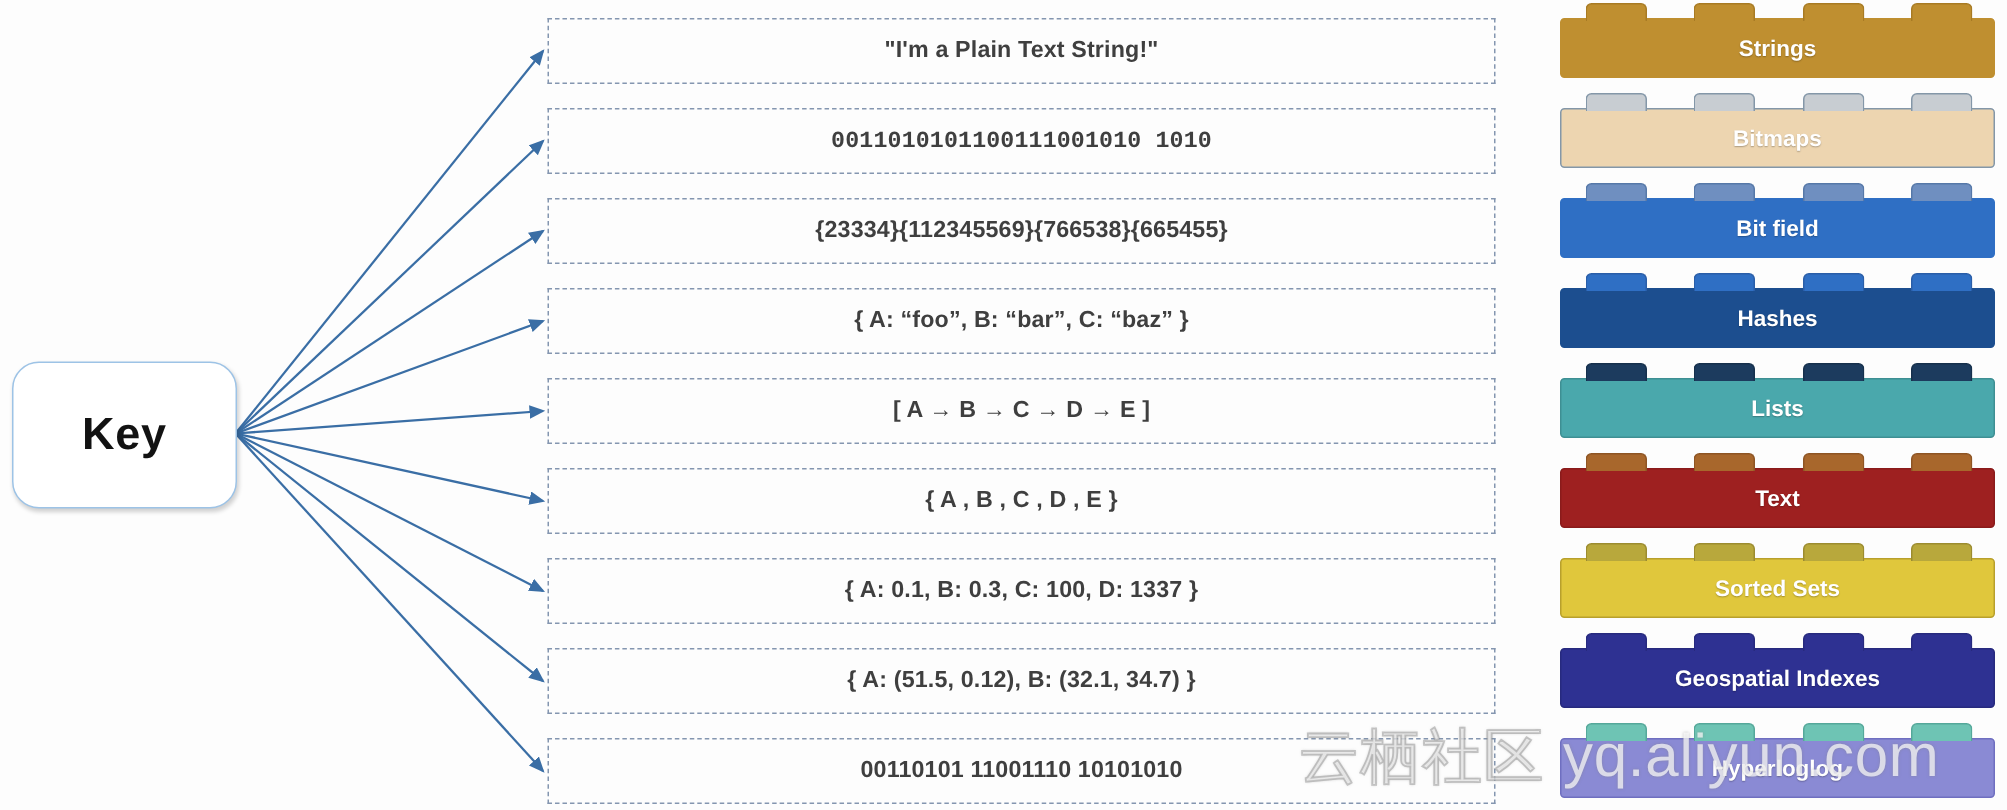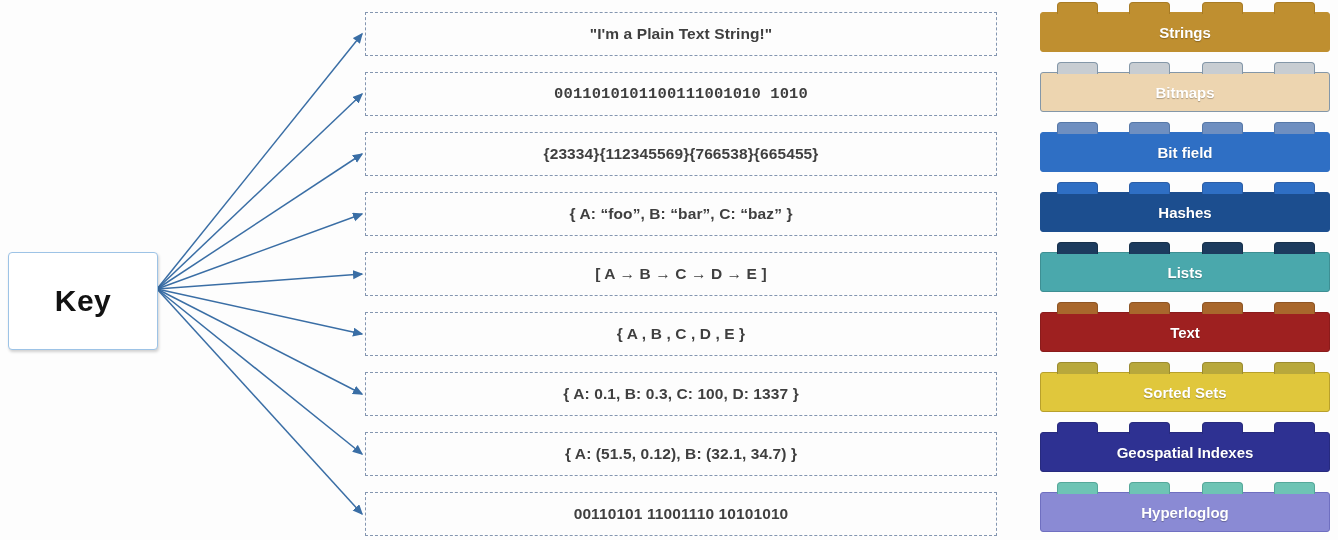--- a/index.html
+++ b/index.html
@@ -19,27 +19,26 @@
   }
 
   
   #key-box {
     position: absolute;
     left: 8px;
     top: 241px;
     width: 148px;
     height: 96px;
     border: 1.5px solid #9dc3e6;
-    border-radius: 4px;
+    border-radius: 18px;
     background: #ffffff;
     box-shadow: 1px 2px 3px rgba(0,0,0,0.18);
     display: flex;
     align-items: center;
     justify-content: center;
-    margin-top: 11px;
   }
   #key-box .key-label {
     font-size: 30px;
     font-weight: bold;
     color: #121212;
     letter-spacing: 0.5px;
   }
 
   
   #connectors {
@@ -271,14 +270,18 @@
         <div class="studs">
           <div class="stud" style="background: rgb(110, 196, 180); border-top: 1.2px solid rgb(85, 168, 154); border-right: 1.2px solid rgb(85, 168, 154); border-bottom: none; border-left: 1.2px solid rgb(85, 168, 154); border-image: initial;"></div>
           <div class="stud" style="background: rgb(110, 196, 180); border-top: 1.2px solid rgb(85, 168, 154); border-right: 1.2px solid rgb(85, 168, 154); border-bottom: none; border-left: 1.2px solid rgb(85, 168, 154); border-image: initial;"></div>
           <div class="stud" style="background: rgb(110, 196, 180); border-top: 1.2px solid rgb(85, 168, 154); border-right: 1.2px solid rgb(85, 168, 154); border-bottom: none; border-left: 1.2px solid rgb(85, 168, 154); border-image: initial;"></div>
           <div class="stud" style="background: rgb(110, 196, 180); border-top: 1.2px solid rgb(85, 168, 154); border-right: 1.2px solid rgb(85, 168, 154); border-bottom: none; border-left: 1.2px solid rgb(85, 168, 154); border-image: initial;"></div>
         </div>
         <span class="brick-label" style="color: rgb(255, 255, 255);">Hyperloglog</span>
       </div>
     </div>
 
+  <div id="watermark">
+    <span class="wm-cn">云栖社区</span>
+    <span class="wm-url">yq.aliyun.com</span>
+  </div>
 
 </div>
 
 </body></html>

